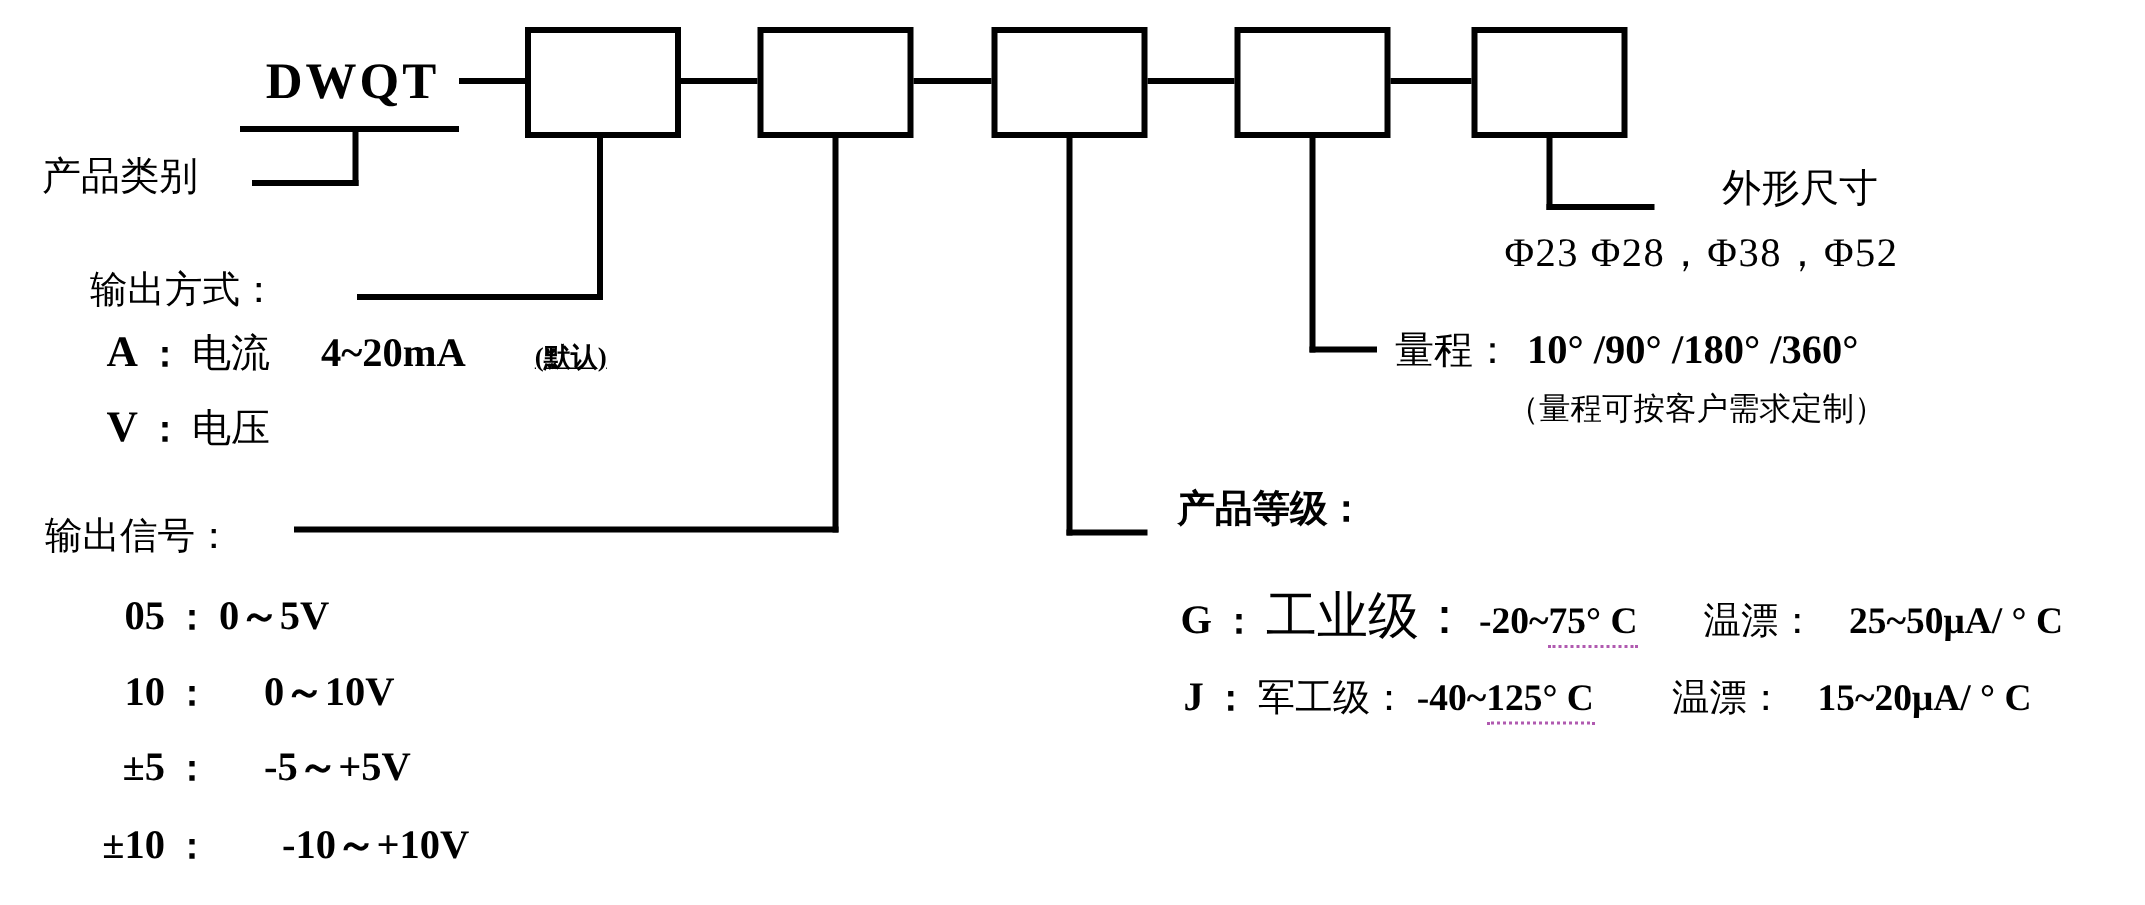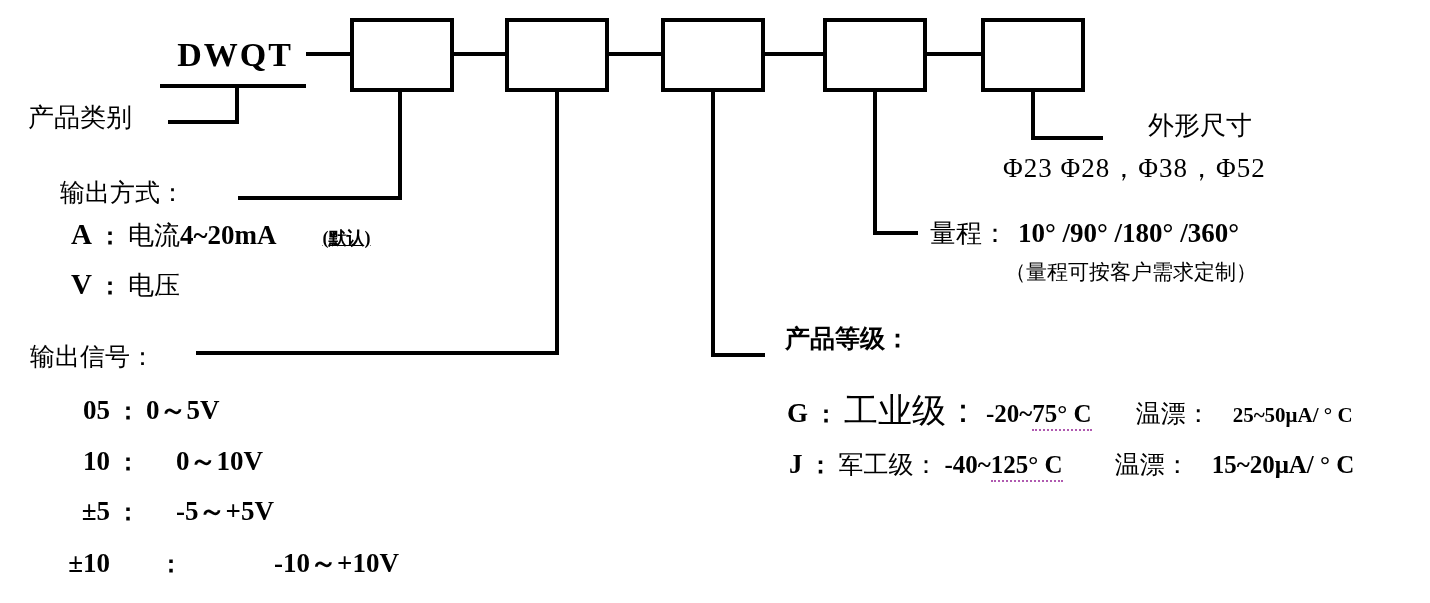--- a/index.html
+++ b/index.html
@@ -59,21 +59,21 @@
 
 <div class="vl" style="left:1031px;top:92px;height:48px;"></div>
 <div class="hl" style="left:1031px;top:136px;width:72px;"></div>
 
 <div class="abs cn title-cn" style="left:60px;top:176px;">输出方式：</div>
 
 <div class="row" style="left:62px;top:218px;">
   <span class="code" style="width:30px;font-size:29px;">A</span>
   <span class="colon cnb">：</span>
   <span class="cn" style="font-size:26px;">电流</span>
-  <span class="val" style="">4~20mA</span>
+  <span class="val" style="margin-left:34px;">4~20mA</span>
   <span class="cnb" style="margin-left:46px;font-size:18px;text-decoration:underline;">(默认)</span>
 </div>
 
 <div class="row" style="left:62px;top:268px;">
   <span class="code" style="width:30px;font-size:29px;">V</span>
   <span class="colon cnb">：</span>
   <span class="cn" style="font-size:26px;">电压</span>
 </div>
 
 <div class="abs cn title-cn" style="left:30px;top:340px;">输出信号：</div>
@@ -86,36 +86,36 @@
 <div class="row" style="left:38px;top:443px;">
   <span class="code" style="width:72px;">10</span>
   <span class="colon cnb">：</span>
   <span class="val" style="margin-left:30px;">0～10V</span>
 </div>
 <div class="row" style="left:38px;top:493px;">
   <span class="code" style="width:72px;">±5</span>
   <span class="colon cnb">：</span>
   <span class="val" style="margin-left:30px;">-5～+5V</span>
 </div>
-<div class="row" style="left:38px;top:545px;gap:43px;">
+<div class="row" style="left:38px;top:545px;">
   <span class="code" style="width:72px;">±10</span>
   <span class="colon cnb">：</span>
   <span class="val" style="margin-left:42px;">-10～+10V</span>
 </div>
 
 <div class="abs cn title-cn" style="left:785px;top:322px;font-weight:bold;">产品等级：</div>
 
 <div class="row" style="left:787px;top:388px;">
   <span class="code" style="font-size:27px;">G</span>
   <span class="colon cnb">：</span>
   <span class="cn" style="font-size:34px;">工业级：</span>
   <span class="val" style="font-size:25px;margin-left:6px;">-20~</span>
   <span class="val ul-dot" style="font-size:25px;">75° C</span>
   <span class="cn" style="font-size:25px;margin-left:44px;">温漂：</span>
-  <span class="val" style="font-size:21px;margin-left:22px;">25~50μA/ ° C</span>
+  <span class="val" style="font-size:25px;margin-left:22px;">25~50μA/ ° C</span>
 </div>
 
 <div class="row" style="left:789px;top:448px;">
   <span class="code" style="font-size:27px;">J</span>
   <span class="colon cnb">：</span>
   <span class="cn" style="font-size:25px;">军工级：</span>
   <span class="val" style="font-size:25px;margin-left:6px;">-40~</span>
   <span class="val ul-dot" style="font-size:25px;">125° C</span>
   <span class="cn" style="font-size:25px;margin-left:52px;">温漂：</span>
   <span class="val" style="font-size:25px;margin-left:22px;">15~20μA/ ° C</span>

